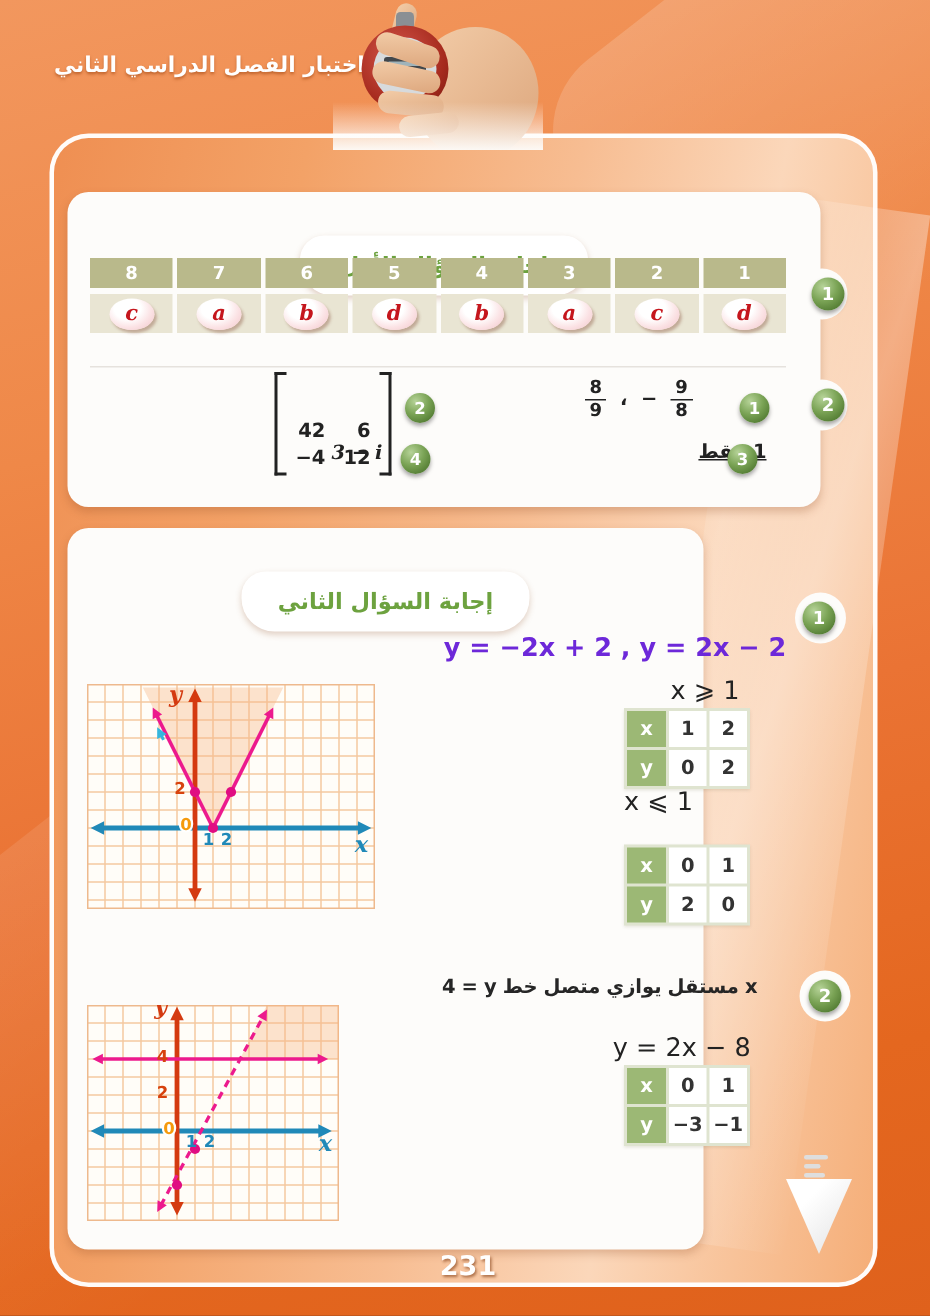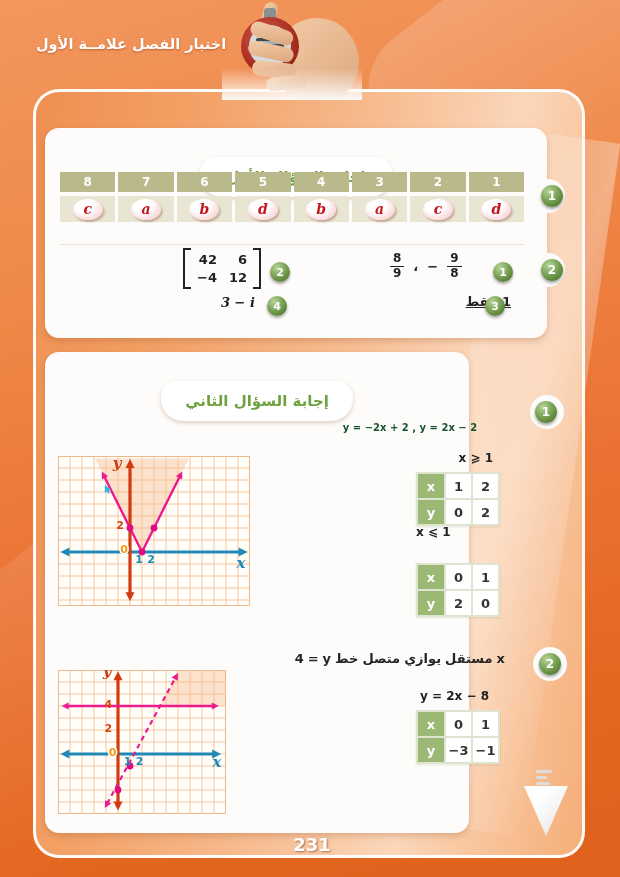--- a/index.html
+++ b/index.html
@@ -43,44 +43,44 @@
     background:radial-gradient(ellipse at 40% 32%,#ffffff 35%,#fbe3e5 62%,#f2c2c8);
     box-shadow:1.5px 2px 2px rgba(120,60,40,.35);
     font-family:"DejaVu Serif",serif;font-style:italic;font-weight:bold;font-size:14px;color:#c5161d;}
   #divider1{position:absolute;left:15px;top:116px;width:464px;height:1px;background:#e6e2dd;}
   
   #matrixBlock{position:absolute;left:138px;top:120px;display:flex;align-items:stretch;}
   .mbracket{width:6px;}
   .mbracket.left{border:2px solid #222;border-right:none;}
   .mbracket.right{border:2px solid #222;border-left:none;}
   .mgrid{display:grid;grid-template-columns:auto auto;column-gap:12px;row-gap:3px;padding:4px 6px;
-    font-weight:bold;font-size:13px;color:#222;}
+    font-weight:bold;font-size:13px;color:#222;margin-top:28px;}
   .mgrid span{text-align:right;}
   #matrixBadge{left:225px;top:134px;}
   #fracRow{position:absolute;left:345px;top:124px;display:flex;align-items:center;gap:9px;color:#222;}
   .frac{display:inline-flex;flex-direction:column;align-items:center;font-weight:bold;font-size:12px;line-height:1.15;color:#222;}
   .frac .fden{border-top:1.6px solid #222;padding:0 3px;}
   .fsign{font-weight:bold;font-size:13px;}
   #fracBadge{left:448px;top:134px;}
   #complexText{position:absolute;left:176px;top:167px;width:64px;font-weight:bold;font-size:13px;color:#222;
     font-style:italic;font-family:"DejaVu Serif",serif;}
   #complexBadge{left:222px;top:168px;}
   #onlyText{position:absolute;left:396px;top:166px;width:70px;direction:rtl;font-weight:bold;font-size:13px;
     color:#222;text-decoration:underline;text-align:right;}
   #onlyBadge{left:440px;top:168px;}
   #p1bump1{left:486px;top:51px;}   #p1badge1{left:496px;top:57px;}
   #p1bump2{left:486px;top:125px;}  #p1badge2{left:496px;top:131px;}
   
   #sentence{position:absolute;left:18px;top:44px;width:462px;direction:rtl;text-align:right;white-space:nowrap;
     font-weight:bold;font-size:12.8px;color:#262626;}
   #equations1{position:absolute;left:238px;top:70px;width:254px;text-align:center;direction:ltr;
-    font-weight:bold;font-size:10px;color:#14532d;}
+    font-weight:bold;font-size:17px;color:#6d28d9;}
   #graph1{position:absolute;left:13px;top:104px;width:192px;height:150px;}
   #graph2{position:absolute;left:13px;top:318px;width:168px;height:144px;}
-  .tlabel{position:absolute;width:77px;font-weight:bold;font-size:12px;color:#222;direction:ltr;}
+  .tlabel{position:absolute;width:77px;font-weight:normal;font-size:17px;color:#222;direction:ltr;}
   #tlabel0{left:371px;top:99px;text-align:right;}
   #tlabel1{left:371px;top:173px;text-align:left;}
   #equation2{left:361px;top:337px;width:97px;text-align:center;}
   .xytable{position:absolute;display:grid;grid-template-columns:26px 25px 25px;gap:2px;background:#dfe4d0;
     padding:2px;width:max-content;box-shadow:0 1px 2px rgba(100,100,60,.15);}
   #xytable0{left:371px;top:120px;}
   #xytable1{left:371px;top:211px;}
   #xytable2{left:371px;top:358px;}
   .xycell{width:100%;height:24px;display:flex;align-items:center;justify-content:center;background:#fff;
     font-weight:bold;font-size:13px;color:#333;box-sizing:border-box;}
@@ -106,21 +106,21 @@
   #pageNumber{position:absolute;left:282px;top:834px;width:60px;text-align:center;color:#fff;font-weight:bold;
     font-size:18px;z-index:6;text-shadow:1px 1px 2px rgba(120,50,10,.6);}
 </style>
 </head>
 <body>
 
 <div class="page">
   <div class="bgstreak" id="streakA"></div>
   <div class="bgstreak" id="streakB"></div>
 
-  <div id="pageTitle">اختبار الفصل علامــة الأول</div>
+  <div id="pageTitle">اختبار الفصل الدراسي الثاني</div>
 
   <svg id="photo" viewBox="0 0 140 100">
     <defs>
       <linearGradient id="skin" x1="0" y1="0" x2="1" y2="1">
         <stop offset="0" stop-color="#f3cda9"></stop>
           <stop offset="1" stop-color="#dca57b"></stop>
       </linearGradient>
       <radialGradient id="ring" cx="0.4" cy="0.35" r="0.8">
         <stop offset="0" stop-color="#d4554a"></stop>
           <stop offset="0.7" stop-color="#a52a1d"></stop>

